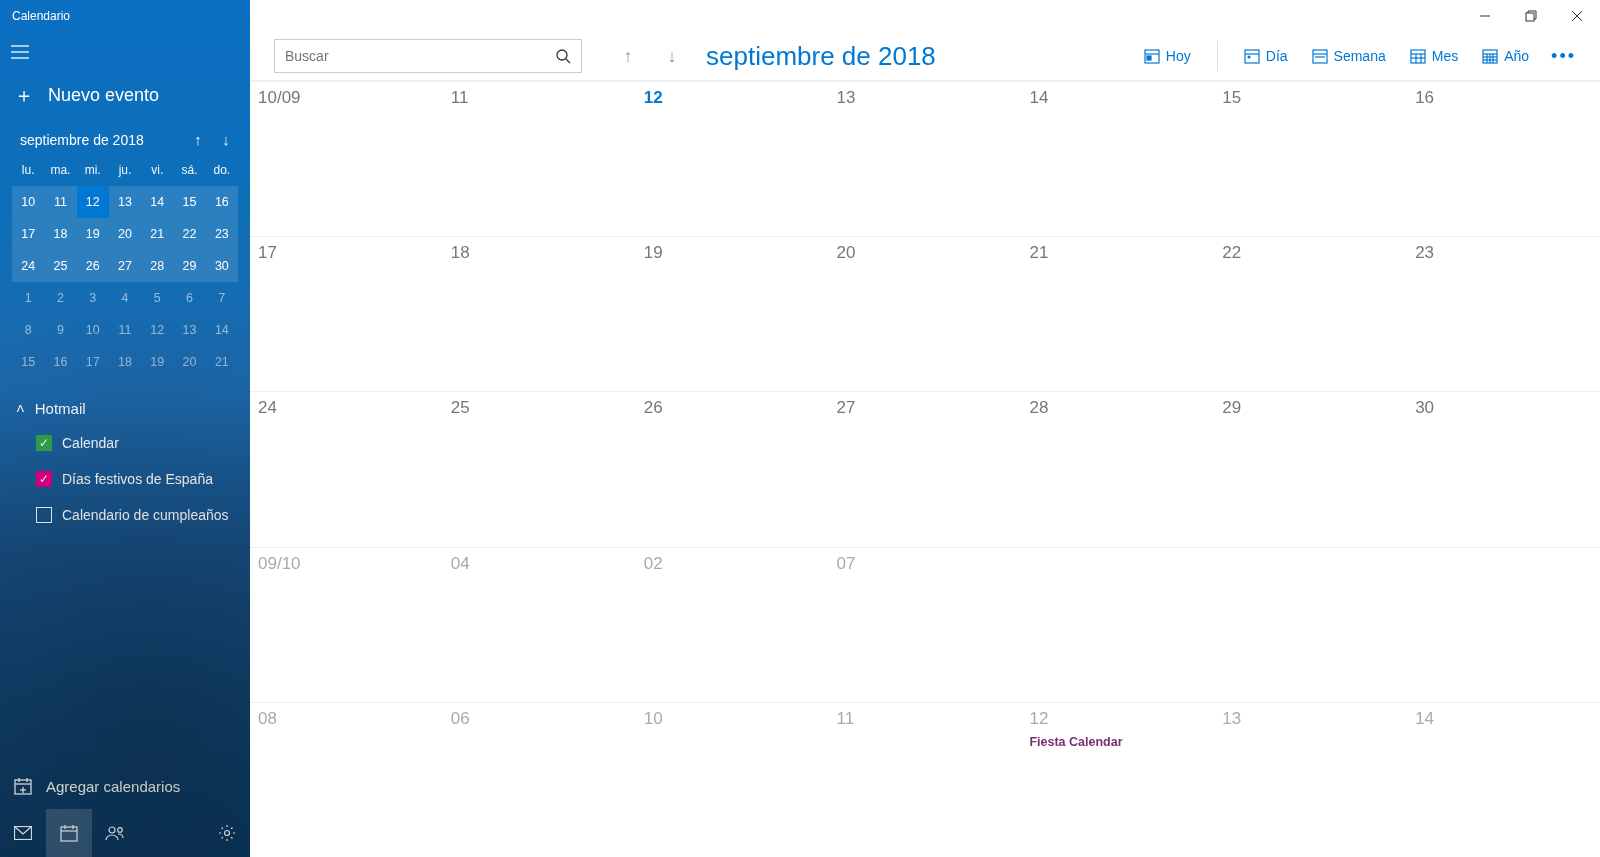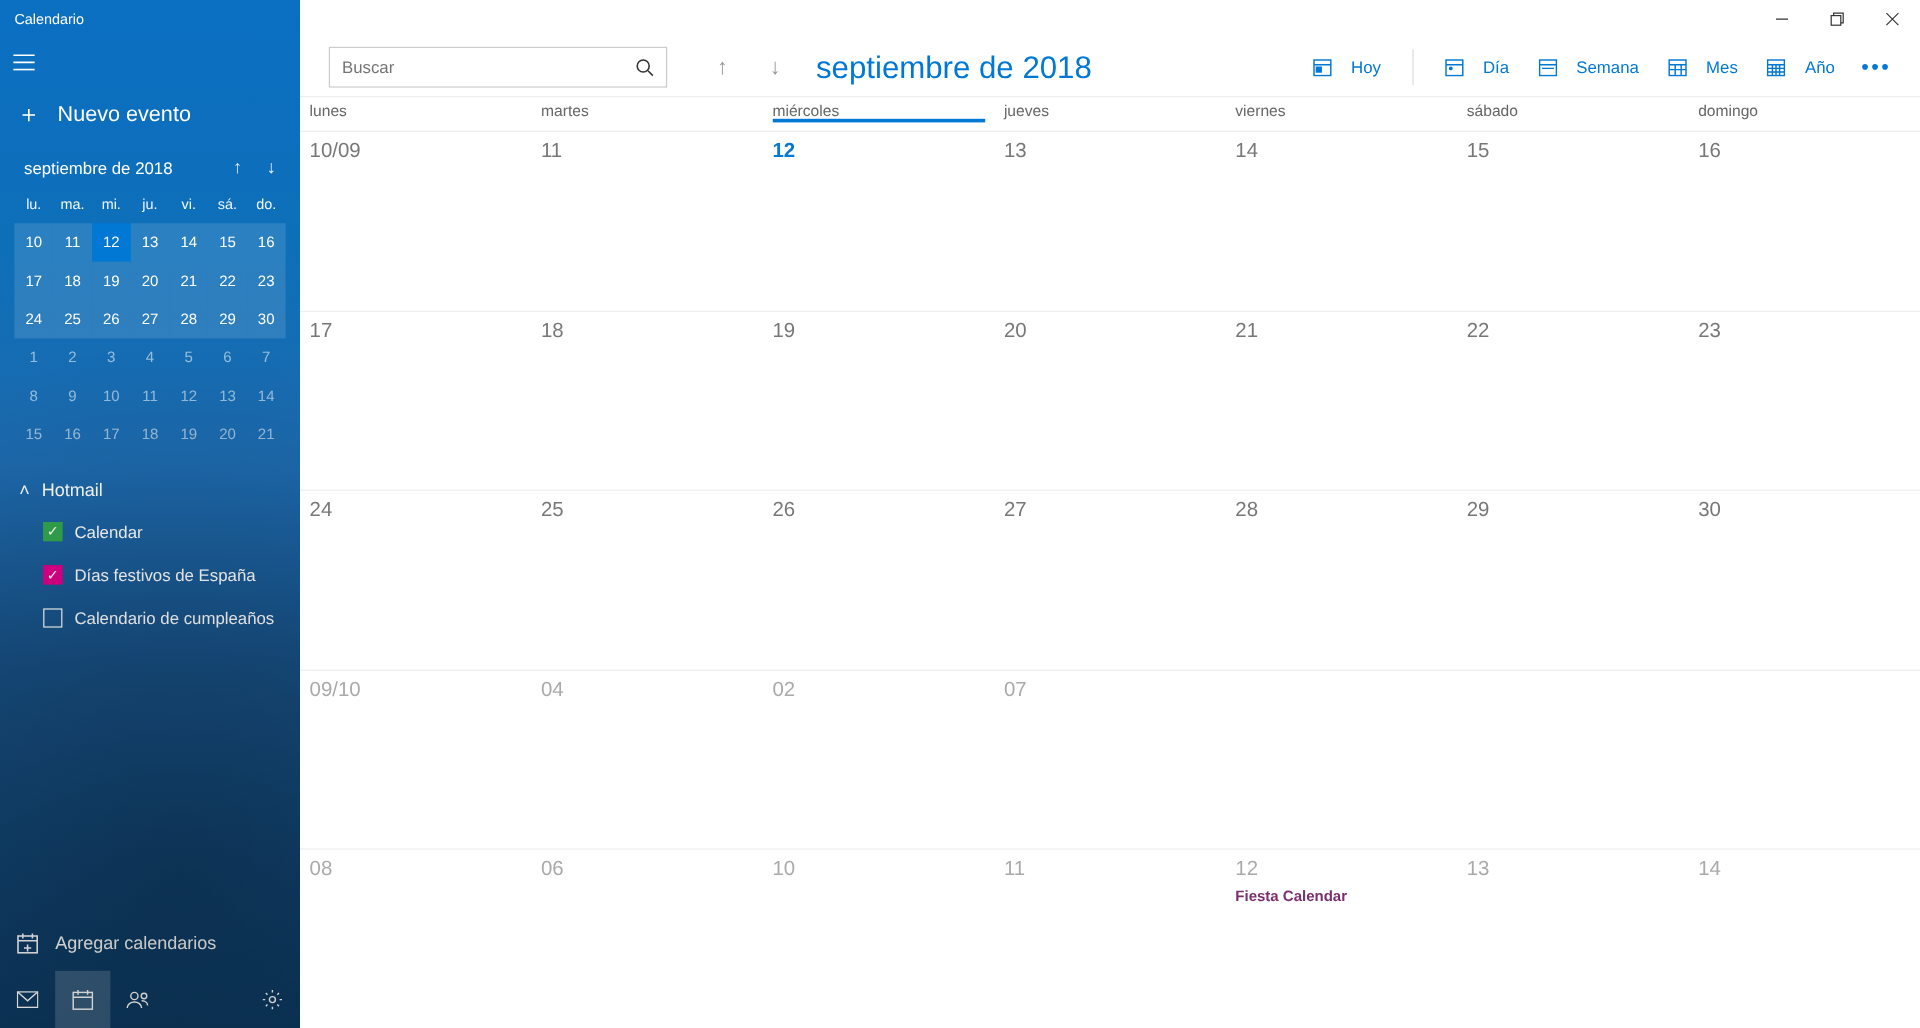--- a/index.html
+++ b/index.html
@@ -43,28 +43,28 @@
 .bottombar .bicon { width:46px; height:48px; display:flex; align-items:center; justify-content:center; cursor:pointer; font-size:17px; }
 .bottombar .bicon.active { background: rgba(255,255,255,0.18); }
 .bottombar .spacer { flex:1; }
 
 
 .main { flex:1; display:flex; flex-direction:column; }
 .winbtns { height:32px; display:flex; justify-content:flex-end; align-items:center; }
 .winbtn { width:46px; height:32px; display:flex; align-items:center; justify-content:center; cursor:pointer; color:#333; font-size:13px; }
 
 .toolbar { height:48px; display:flex; align-items:center; padding: 0 20px 0 24px; gap:12px; }
-.search { width:282px; height:34px; border:1px solid #ccc; display:flex; align-items:center; padding:0 10px; }
+.search { width:308px; height:34px; border:1px solid #ccc; display:flex; align-items:center; padding:0 10px; }
 .search input { flex:1; border:none; outline:none; font-size:14px; color:#666; background:transparent; }
 .search .sicon { color:#333; font-size:15px; }
 .navarrow { width:32px; height:32px; display:flex; align-items:center; justify-content:center; color:#999; cursor:pointer; font-size:18px; margin-left:18px; }
 .navarrow + .navarrow { margin-left:0; }
 .month-title { font-size:26px; color:#0078d4; font-weight:400; margin-left:6px; }
 .tb-spacer { flex:1; }
-.vbtn { display:flex; align-items:center; gap:16px; color:#0078d4; font-size:14px; cursor:pointer; padding:4px 6px; }
+.vbtn { display:flex; align-items:center; gap:6px; color:#0078d4; font-size:14px; cursor:pointer; padding:4px 6px; }
 .vsep { width:1px; height:30px; background:#ddd; margin:0 8px; }
 .more { color:#0078d4; font-size:18px; cursor:pointer; letter-spacing:2px; padding:0 4px; }
 
 .grid { flex:1; display:flex; flex-direction:column; border-top:1px solid #eee; }
 .dow-row { display:grid; grid-template-columns: repeat(7,1fr); height:28px; }
 .dow-cell { padding:4px 8px; font-size:13px; color:#666; }
 .today-bar { height:3px; background:#0078d4; width:100%; margin-top:-1px; }
 .weeks { flex:1; display:grid; grid-template-rows: repeat(5,1fr); }
 .week { display:grid; grid-template-columns: repeat(7,1fr); border-top:1px solid #eee; }
 .day { padding:6px 8px; position:relative; cursor:pointer; }
@@ -314,29 +314,20 @@
           <line x1="11" y1="6" x2="11" y2="15"></line>
           <line x1="1" y1="9" x2="15" y2="9"></line>
           <line x1="1" y1="12" x2="15" y2="12"></line>
         </svg>
       <span>Año</span>
     </div>
     <div class="more">•••</div>
   </div>
 
   <div class="grid">
-    <div class="dow-row" id="dow-row">
-        <div class="dow-cell"><span>lunes</span></div>
-        <div class="dow-cell"><span>martes</span></div>
-        <div class="dow-cell"><span>miércoles</span><div class="today-bar"></div></div>
-        <div class="dow-cell"><span>jueves</span></div>
-        <div class="dow-cell"><span>viernes</span></div>
-        <div class="dow-cell"><span>sábado</span></div>
-        <div class="dow-cell"><span>domingo</span></div>
-      </div>
     <div class="weeks" id="weeks">
         <div class="week">
           <div class="day">
             <div class="num">10/09</div>
           </div>
           <div class="day">
             <div class="num">11</div>
           </div>
           <div class="day today">
             <div class="num">12</div>

